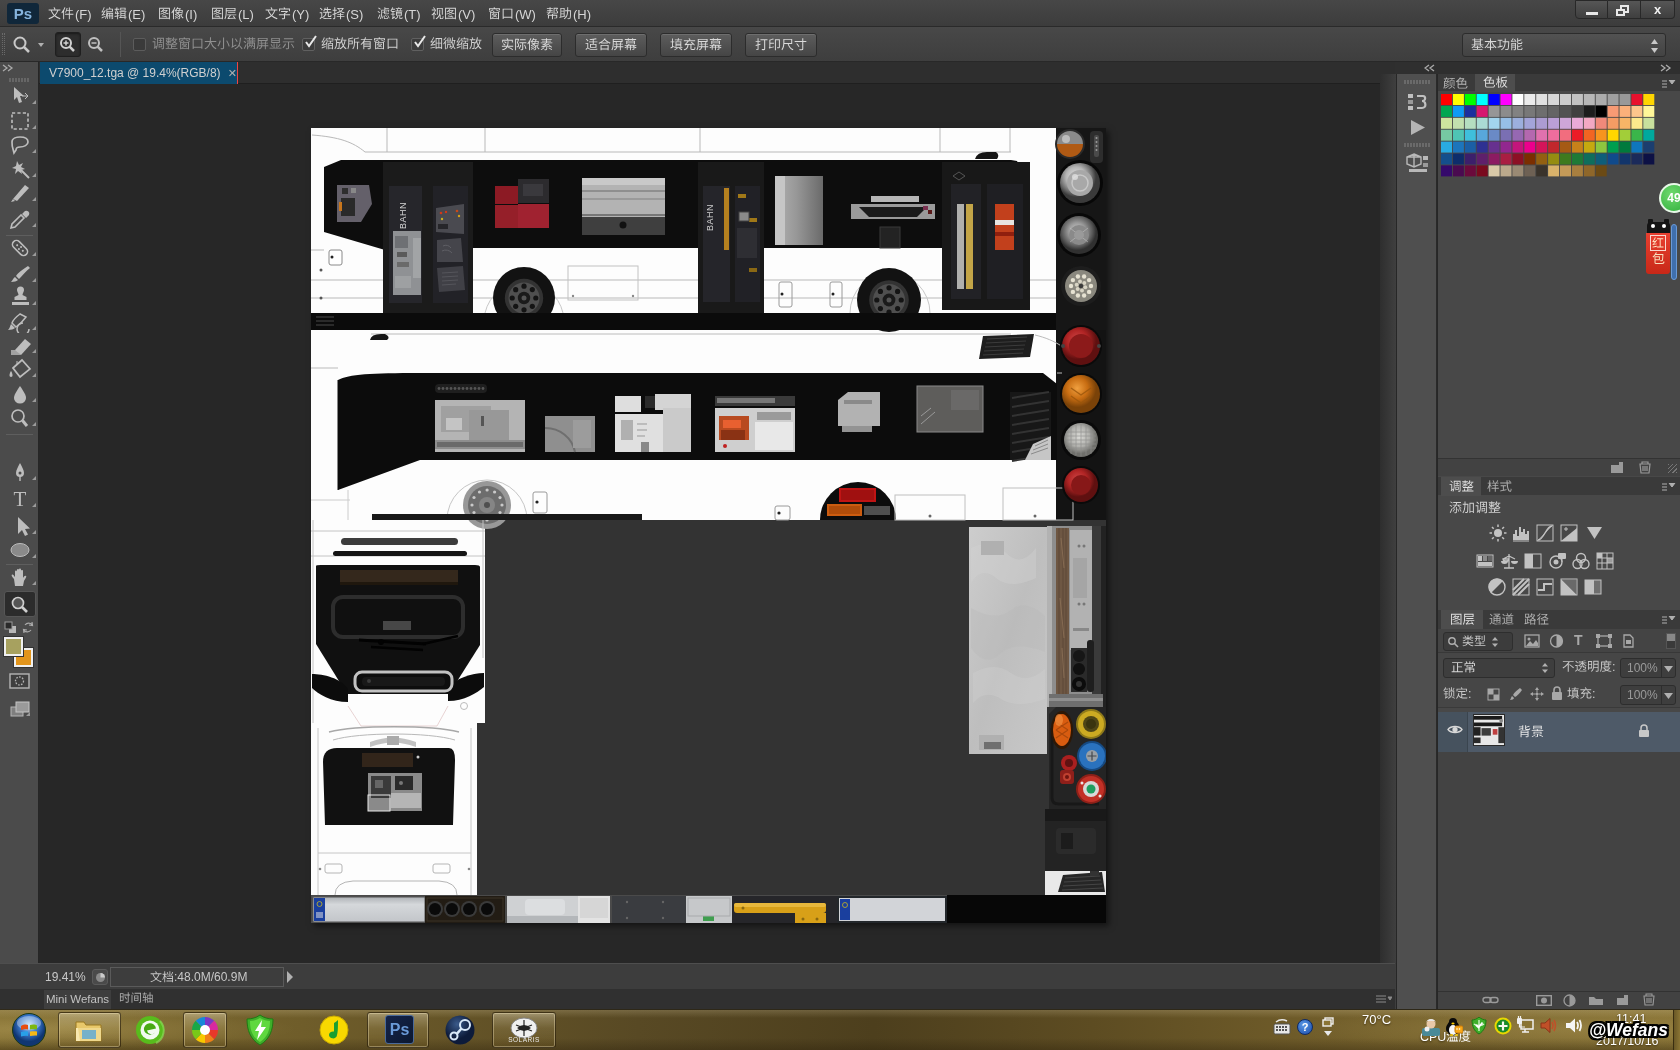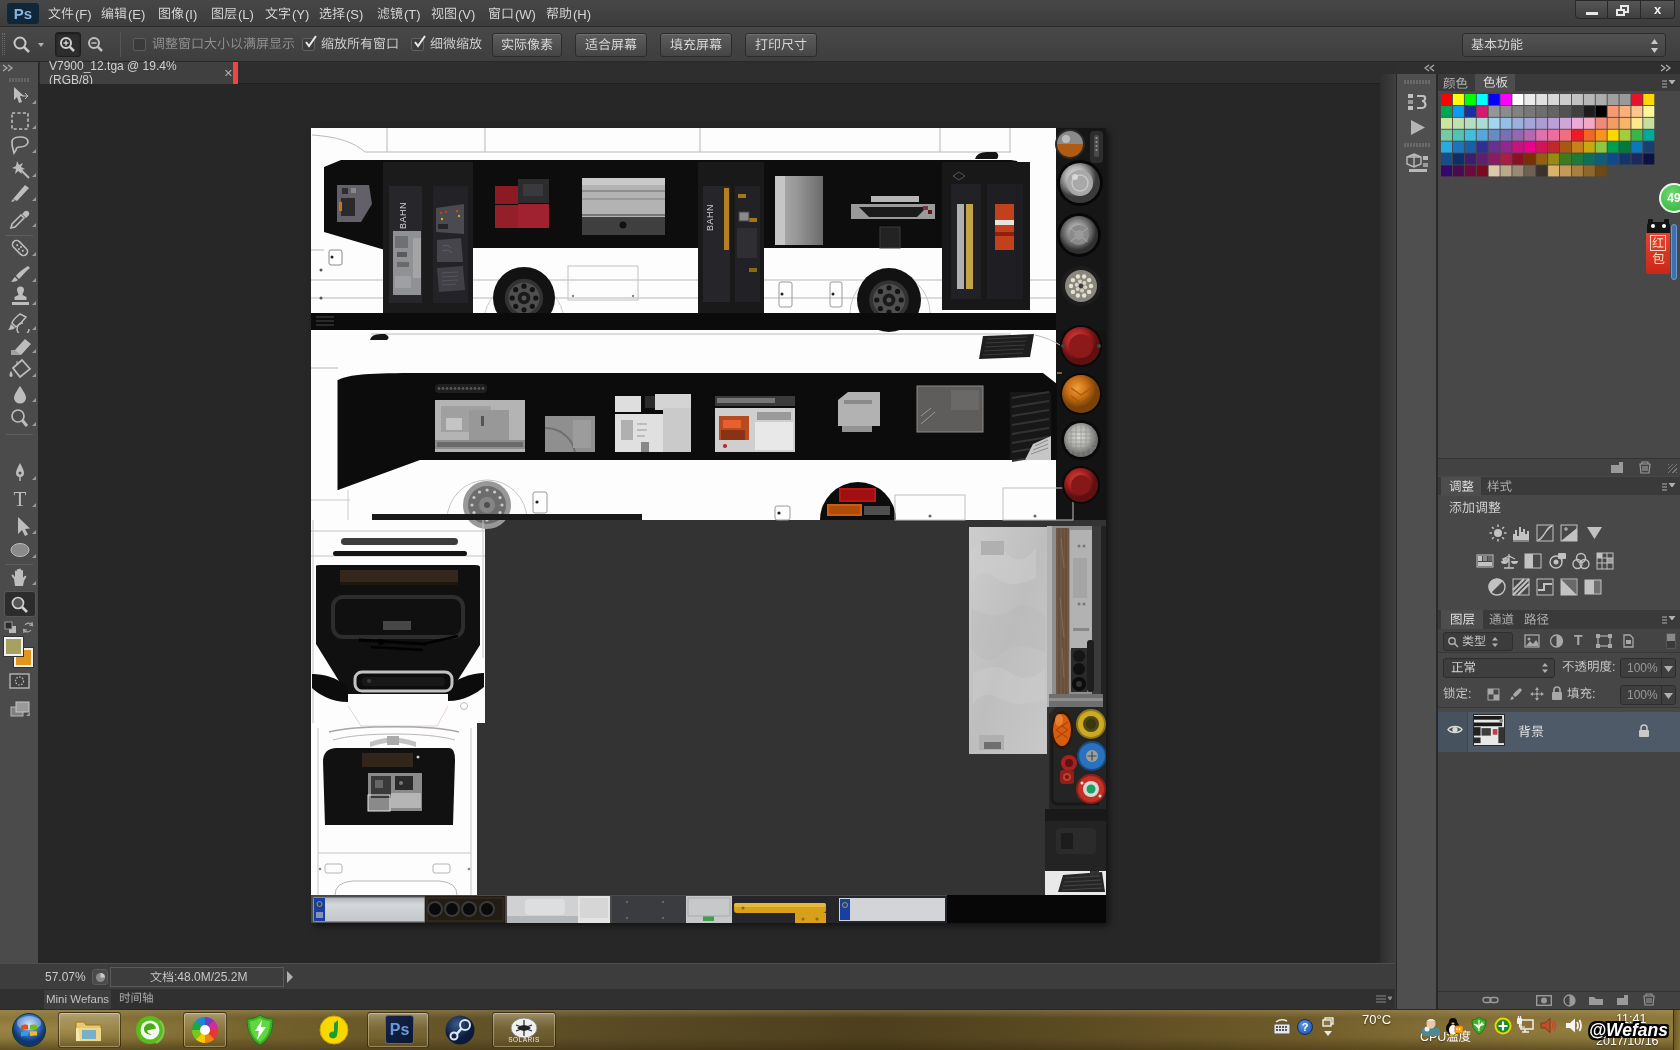--- a/index.html
+++ b/index.html
@@ -193,21 +193,21 @@
           <path transform="matrix(0.01300,0,0,0.01300,39.00,11.18)" d="M383 -420V-334H170V-420ZM100 -484V79H170V-125H383V-8C383 5 380 9 367 9C352 10 310 10 263 8C273 28 284 57 288 77C351 77 394 76 422 65C449 53 457 32 457 -7V-484ZM170 -275H383V-184H170ZM858 -765C801 -735 711 -699 625 -670V-838H551V-506C551 -424 576 -401 672 -401C692 -401 822 -401 844 -401C923 -401 946 -434 954 -556C933 -561 903 -572 888 -585C883 -486 876 -469 837 -469C809 -469 699 -469 678 -469C633 -469 625 -475 625 -507V-609C722 -637 829 -673 908 -709ZM870 -319C812 -282 716 -243 625 -213V-373H551V-35C551 49 577 71 674 71C695 71 827 71 849 71C933 71 954 35 963 -99C943 -104 913 -116 896 -128C892 -15 884 4 843 4C814 4 703 4 681 4C634 4 625 -2 625 -34V-151C726 -179 841 -218 919 -263ZM84 -553C105 -562 140 -567 414 -586C423 -567 431 -549 437 -533L502 -563C481 -623 425 -713 373 -780L312 -756C337 -722 362 -682 384 -643L164 -631C207 -684 252 -751 287 -818L209 -842C177 -764 122 -685 105 -664C88 -643 73 -628 58 -625C67 -605 80 -569 84 -553Z"></path>
         </svg>
       </span>
 <svg style="position:absolute;right:6px;top:5px" width="9" height="14" viewBox="0 0 9 14">
         <path d="M4.5,0 L8,5 L1,5 Z" fill="#c8c8c8"></path>
         <path d="M4.5,14 L8,9 L1,9 Z" fill="#c8c8c8"></path>
       </svg>
     </div>
   </div>
 <div class="abs" style="left:0;top:62px;width:1395px;height:22px;background:#2e2e2e;border-bottom:1px solid #1f1f1f"></div>
-<div class="abs row" style="left:40px;top:62px;width:198px;height:22px;background:#404040;border-right:5px solid #ef4444;color:#d0d0d0;font-size:12px">
+<div class="abs row" style="left:40px;top:62px;width:198px;height:22px;background:#0c4a6e;border-right:1px solid #ef4444;color:#d0d0d0;font-size:12px">
     <span style="margin-left:9px">V7900_12.tga @ 19.4%(RGB/8)</span>
     <span style="margin-left:7px;color:#b0b0b0;font-size:11px">✕</span>
   </div>
 <div class="abs" style="left:0;top:62px;width:39px;height:901px;background:#4b4b4b;border-right:1px solid #262626"></div>
 <svg class="abs" style="left:2px;top:64px" width="12" height="8" viewBox="0 0 12 8">
     <path d="M1,1 L5,4 L1,7 M6,1 L10,4 L6,7" stroke="#aaa" fill="none" stroke-width="1.3"></path>
   </svg>
 <div class="abs" style="left:9px;top:78px;width:21px;height:4px;background:repeating-linear-gradient(90deg,#666 0 2px,#4b4b4b 2px 3px)"></div>
 <div class="abs" style="left:6px;top:235px;width:27px;height:1px;background:#5e5e5e"></div>
 <div class="abs" style="left:6px;top:434px;width:27px;height:1px;background:#5e5e5e"></div>
@@ -1276,35 +1276,35 @@
 <svg class="abs" style="left:1588px;top:995px" width="16" height="11" viewBox="0 0 16 11">
     <path d="M1,10 L1,2 L6,2 L8,4 L15,4 L15,10 Z" fill="#9a9a9a"></path>
   </svg>
 <svg class="abs" style="left:1616px;top:994px" width="14" height="12" viewBox="0 0 14 12">
     <path d="M4,1 L12,1 L12,11 L1,11 L1,4 L8,4 L8,1 M1,4 L4,1" fill="#9a9a9a"></path>
   </svg>
 <svg class="abs" style="left:1643px;top:993px" width="12" height="13" viewBox="0 0 12 13">
     <path d="M1,3 L11,3 L10,12 L2,12 Z M3,3 L3,1 9,1 9,3 M4,5 L4,10 M6,5 L6,10 M8,5 L8,10" fill="none" stroke="#9a9a9a" stroke-width="1.1"></path>
   </svg>
 <div class="abs" style="left:0;top:963px;width:1395px;height:26px;background:#3d3d3d;border-top:1px solid #4e4e4e"></div>
-<div class="abs" style="left:45px;top:970px;color:#c8c8c8;font-size:12px">57.07%</div>
+<div class="abs" style="left:45px;top:970px;color:#c8c8c8;font-size:12px">19.41%</div>
 <div class="abs" style="left:92px;top:969px;width:16px;height:16px;background:#4a4a4a;border:1px solid #5a5a5a;border-radius:3px"></div>
 <svg class="abs" style="left:95px;top:972px" width="11" height="11" viewBox="0 0 11 11">
     <circle cx="5.5" cy="5.5" r="4.5" fill="#8a8a8a"></circle>
     <path d="M5.5,5.5 L5.5,1 A4.5,4.5 0 0 1 10,5.5 Z" fill="#ccc"></path>
   </svg>
 <div class="abs" style="left:110px;top:967px;width:174px;height:20px;background:#3d3d3d;border:1px solid #5a5a5a"></div>
 <div class="abs row" style="left:150px;top:970px">
     <span>
       <svg width="24" height="13" viewBox="0 0 24 13" fill="#c8c8c8">
         <path transform="matrix(0.01200,0,0,0.01200,0.00,10.32)" d="M423 -823C453 -774 485 -707 497 -666L580 -693C566 -734 531 -799 501 -847ZM50 -664V-590H206C265 -438 344 -307 447 -200C337 -108 202 -40 36 7C51 25 75 60 83 78C250 24 389 -48 502 -146C615 -46 751 28 915 73C928 52 950 20 967 4C807 -36 671 -107 560 -201C661 -304 738 -432 796 -590H954V-664ZM504 -253C410 -348 336 -462 284 -590H711C661 -455 592 -344 504 -253Z"></path>
         <path transform="matrix(0.01200,0,0,0.01200,12.00,10.32)" d="M851 -776C830 -702 788 -597 753 -534L813 -515C848 -575 891 -673 925 -755ZM397 -751C430 -679 469 -582 486 -521L551 -547C533 -608 493 -701 458 -774ZM193 -840V-626H47V-555H181C151 -418 88 -260 26 -175C38 -158 56 -128 65 -108C113 -175 159 -287 193 -401V79H264V-424C295 -374 332 -312 347 -279L393 -337C375 -365 291 -482 264 -516V-555H390V-626H264V-840ZM369 -63V9H842V71H916V-471H694V-837H621V-471H392V-398H842V-269H404V-201H842V-63Z"></path>
       </svg>
     </span>
-    <span style="color:#c8c8c8;font-size:12px">:48.0M/25.2M</span>
+    <span style="color:#c8c8c8;font-size:12px">:48.0M/60.9M</span>
   </div>
 <svg class="abs" style="left:286px;top:971px" width="8" height="12" viewBox="0 0 8 12">
     <path d="M1,0 L7,6 L1,12 Z" fill="#b0b0b0"></path>
   </svg>
 <div class="abs" style="left:0;top:989px;width:1395px;height:20px;background:#303030"></div>
 <div class="abs" style="left:44px;top:990px;width:67px;height:19px;background:#3e3e3e;color:#c2c2c2;font-size:11.5px;text-align:center;line-height:19px">Mini Wefans</div>
 <div class="abs row" style="left:119px;top:992px">
     <svg width="34" height="13" viewBox="0 0 34 13" fill="#b0b0b0">
       <path transform="matrix(0.01150,0,0,0.01150,0.00,9.89)" d="M474 -452C527 -375 595 -269 627 -208L693 -246C659 -307 590 -409 536 -485ZM324 -402V-174H153V-402ZM324 -469H153V-688H324ZM81 -756V-25H153V-106H394V-756ZM764 -835V-640H440V-566H764V-33C764 -13 756 -6 736 -6C714 -4 640 -4 562 -7C573 15 585 49 590 70C690 70 754 69 790 56C826 44 840 22 840 -33V-566H962V-640H840V-835Z"></path>
       <path transform="matrix(0.01150,0,0,0.01150,11.50,9.89)" d="M91 -615V80H168V-615ZM106 -791C152 -747 204 -684 227 -644L289 -684C265 -726 211 -785 164 -827ZM379 -295H619V-160H379ZM379 -491H619V-358H379ZM311 -554V-98H690V-554ZM352 -784V-713H836V-11C836 2 832 6 819 7C806 7 765 8 723 6C733 25 743 57 747 75C808 75 851 75 878 63C904 50 913 31 913 -11V-784Z"></path>

